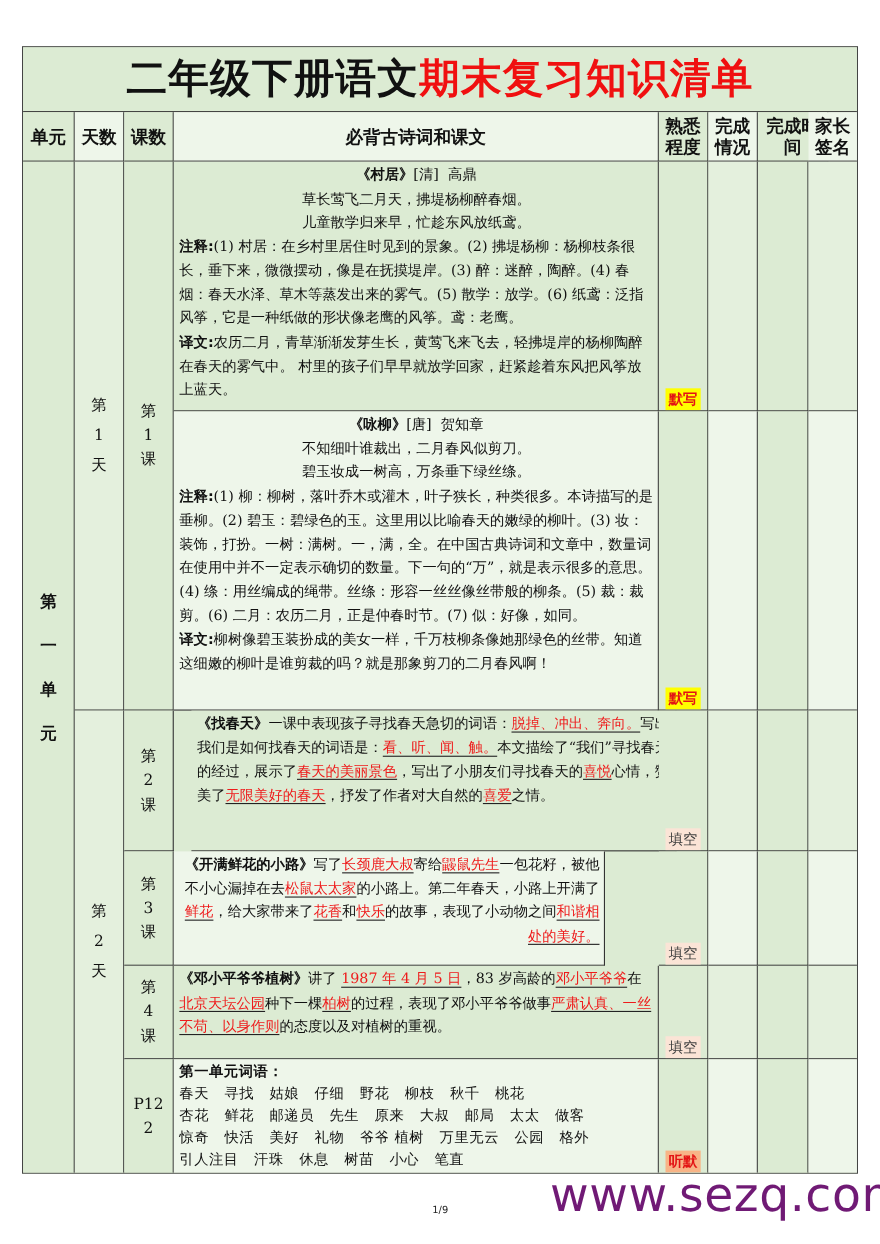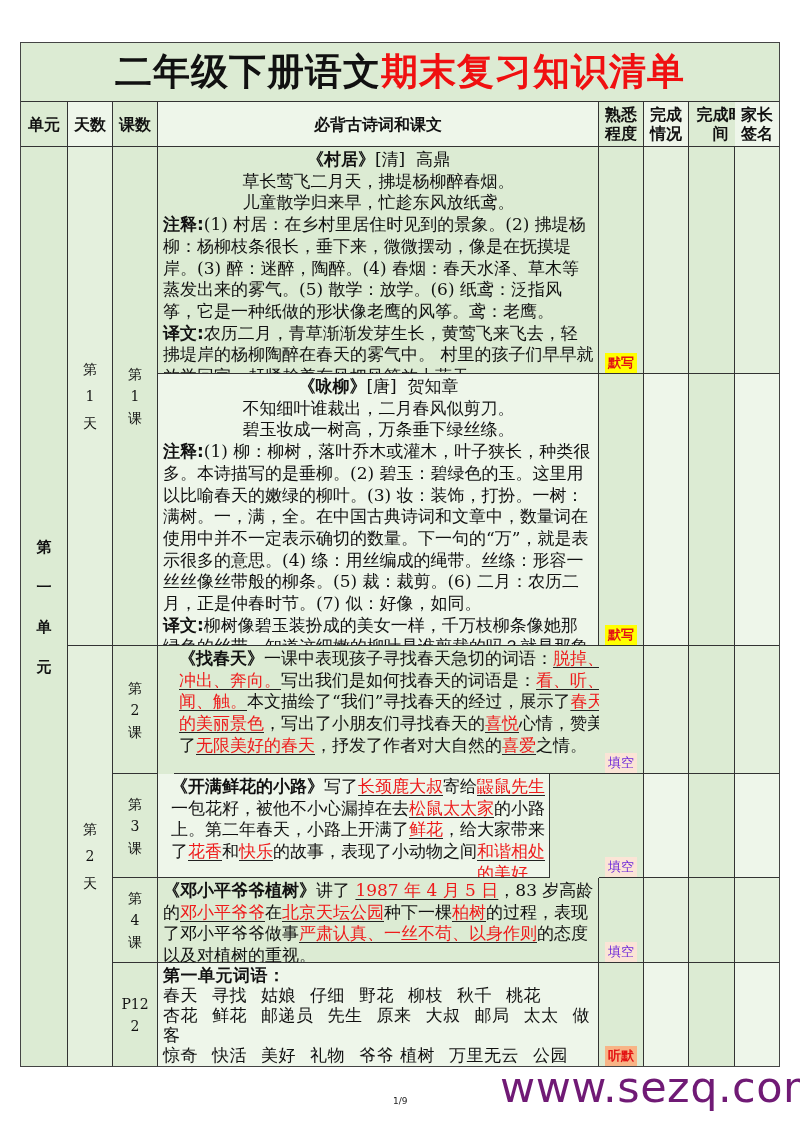--- a/index.html
+++ b/index.html
@@ -8,27 +8,27 @@
   .tbl{position:absolute;left:20px;top:42px;width:760px;height:1025px;border:1.5px solid #444;box-sizing:border-box;background:#dcebd3;}
   .cell{position:absolute;box-sizing:border-box;border-right:1.2px solid #333;border-bottom:1.2px solid #333;overflow:hidden;}
   .title{left:0;top:0;width:758px;height:59px;background:#dcebd3;display:flex;align-items:center;justify-content:center;
          font-family:"DejaVu Sans","Liberation Sans",sans-serif;font-weight:bold;font-size:37px;letter-spacing:1px;border-right:none;}
   .title .red{color:#f01010;}
   .hd{top:59px;height:45px;display:flex;align-items:center;justify-content:center;text-align:center;
       font-family:"DejaVu Sans","Liberation Sans",sans-serif;font-weight:bold;font-size:16px;line-height:19px;}
   .g1{background:#dcebd3;} .g2{background:#e4f0dd;} .g3{background:#eef6ea;}
   .vert{display:flex;flex-direction:column;align-items:center;justify-content:center;text-align:center;font-size:14px;line-height:22px;}
   .vert.unit{font-family:"DejaVu Sans","Liberation Sans",sans-serif;font-weight:bold;font-size:15px;line-height:40px;}
-  .content{padding:2px 4px 0 5px;font-size:17px;line-height:21.7px;}
+  .content{padding:2px 4px 0 5px;font-size:13px;line-height:21.7px;}
   .content .c{text-align:center;}
   .b{font-weight:bold;font-family:"DejaVu Sans","Liberation Sans",sans-serif;}
   .r{color:#ee1b1b;text-decoration:underline;text-decoration-color:#222;text-underline-offset:3px;}
   .tag{display:inline-block;padding:1px 3px;font-size:13px;font-family:"DejaVu Sans","Liberation Sans",sans-serif;}
   .tag.mx{background:#ffff00;color:#e31414;font-weight:bold;}
-  .tag.tk{background:#fbe4d6;color:#6d28d9;}
+  .tag.tk{background:#fbe4d6;color:#404040;}
   .tag.tm{background:#f8b486;color:#e31414;font-weight:bold;}
   .center{display:flex;align-items:flex-end;justify-content:center;}
   .words{letter-spacing:0.5px;}
   .words span{margin-right:14px;}
   .footer-page{position:absolute;left:393px;top:1096px;font-size:9px;font-family:"DejaVu Sans","Liberation Sans",sans-serif;color:#222;}
   .watermark{position:absolute;left:500px;top:1062px;font-size:43px;color:#701a75;font-family:"DejaVu Sans","Liberation Sans",sans-serif;letter-spacing:0.5px;}
 </style>
 </head>
 <body>
 

